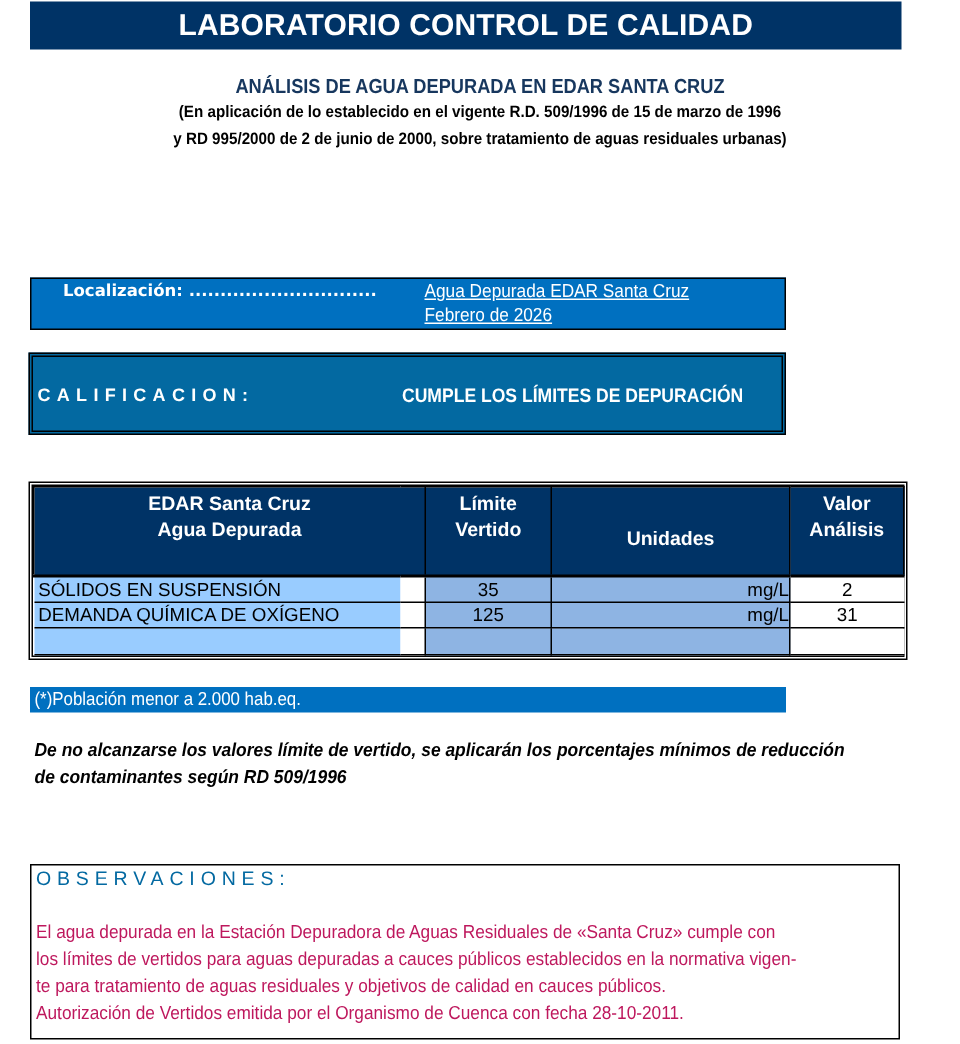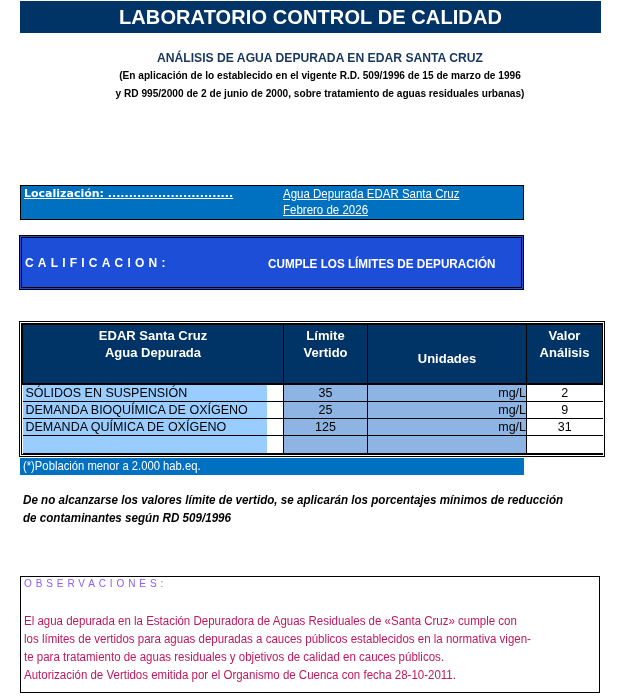--- a/index.html
+++ b/index.html
@@ -12,26 +12,26 @@
   #subtitle { left: 0; top: 50px; width: 640px; text-align: center; color: #17375E; font-weight: bold; font-size: 13.5px;
     transform: scaleX(0.9); transform-origin: 320px 0; }
   .legal { left: 0; width: 640px; text-align: center; color: #000; font-weight: bold; font-size: 11px;
     transform: scaleX(0.92); transform-origin: 320px 0; }
   #legal-1 { top: 69px; }
   #legal-2 { top: 87px; }
 
   #location-box { left: 20px; top: 185px; width: 502px; height: 33px; background: #0070C0; border: 1px solid #000;
     font-size: 12px; color: #fff; }
   .loc-row { position: absolute; left: 0; width: 100%; height: 16px; }
-  .loc-label { position: absolute; left: 3px; font-family: "DejaVu Sans", sans-serif; font-weight: bold; font-size: 11px;
-    text-decoration: underline; white-space: nowrap; }
+  .loc-label { position: absolute; left: 21px; font-family: "DejaVu Sans", sans-serif; font-weight: bold; font-size: 11px;
+    white-space: nowrap; }
   .loc-value { position: absolute; left: 262px; text-decoration: underline; white-space: nowrap; font-size: 12.5px;
     transform: scaleX(0.92); transform-origin: 0 0; }
 
-  #calif-box { left: 19px; top: 235px; width: 499px; height: 49px; background: #1d4ed8; border: 3px double #000; color: #fff; }
+  #calif-box { left: 19px; top: 235px; width: 499px; height: 49px; background: #0369a1; border: 3px double #000; color: #fff; }
   #calif-label { position: absolute; left: 3px; top: 18px; font-weight: bold; font-size: 12px; letter-spacing: 4.2px; }
   #calif-value { position: absolute; left: 246px; top: 18px; font-weight: bold; font-size: 13px;
     transform: scaleX(0.9); transform-origin: 0 0; white-space: nowrap; }
 
   #results-table { left: 19px; top: 321px; width: 580px; border: 3px double #000; box-sizing: content-box; }
   table { border-collapse: collapse; width: 580px; table-layout: fixed; }
   th { background: #003366; color: #fff; font-weight: bold; font-size: 13px; vertical-align: top; padding-top: 2px;
     height: 47px; border: 1px solid #000; line-height: 17px; }
   th.c1 { border-right: 1px solid #000; }
   td { font-size: 12.5px; height: 16px; padding: 0; border-top: 1px solid #000; border-bottom: 1px solid #000; line-height: 16px; }
@@ -44,21 +44,21 @@
 
   #footnote-bar { left: 20px; top: 458px; width: 504px; height: 17px; background: #0070C0; color: #fff; font-size: 12.5px;
     line-height: 17px; padding-left: 3px; box-sizing: border-box; }
   #footnote-bar span { display: inline-block; transform: scaleX(0.9); transform-origin: 0 0; white-space: nowrap; }
 
   #warning { left: 23px; top: 491px; width: 640px; font-weight: bold; font-style: italic; font-size: 12.5px; line-height: 18px;
     color: #000; white-space: nowrap; }
   #warning div { transform: scaleX(0.93); transform-origin: 0 0; }
 
   #obs-box { left: 20px; top: 576px; width: 580px; height: 117px; border: 1px solid #000; box-sizing: border-box; }
-  #obs-title { position: absolute; left: 3px; top: 1px; font-size: 10px; letter-spacing: 3.9px; color: #8b5cf6; }
+  #obs-title { position: absolute; left: 3px; top: 1px; font-size: 13px; letter-spacing: 3.9px; color: #0369a1; }
   #obs-text { position: absolute; left: 3px; top: 35px; font-size: 12.5px; line-height: 18px; color: #be185d; white-space: nowrap; }
   #obs-text div { transform: scaleX(0.92); transform-origin: 0 0; }
 </style>
 </head>
 <body>
 
 <div id="header-banner" class="abs">LABORATORIO CONTROL DE CALIDAD</div>
 <div id="subtitle" class="abs">ANÁLISIS DE AGUA DEPURADA EN EDAR SANTA CRUZ</div>
 <div id="legal-1" class="abs legal">(En aplicación de lo establecido en el vigente R.D. 509/1996 de 15 de marzo de 1996</div>
 <div id="legal-2" class="abs legal">y RD 995/2000 de 2 de junio de 2000, sobre tratamiento de aguas residuales urbanas)</div>
@@ -106,27 +106,20 @@
     </thead>
     <tbody>
       <tr class="bodyrow">
         <td class="param">SÓLIDOS EN SUSPENSIÓN</td>
         <td class="gap"></td>
         <td class="limit">35</td>
         <td class="unit">mg/L</td>
         <td class="val">2</td>
       </tr>
       <tr class="bodyrow">
-        <td class="param">DEMANDA BIOQUÍMICA DE OXÍGENO</td>
-        <td class="gap"></td>
-        <td class="limit">25</td>
-        <td class="unit">mg/L</td>
-        <td class="val">9</td>
-      </tr>
-      <tr class="bodyrow">
         <td class="param">DEMANDA QUÍMICA DE OXÍGENO</td>
         <td class="gap"></td>
         <td class="limit">125</td>
         <td class="unit">mg/L</td>
         <td class="val">31</td>
       </tr>
       <tr class="bodyrow">
         <td class="param" style="height:17px"></td>
         <td class="gap"></td>
         <td class="limit"></td>

